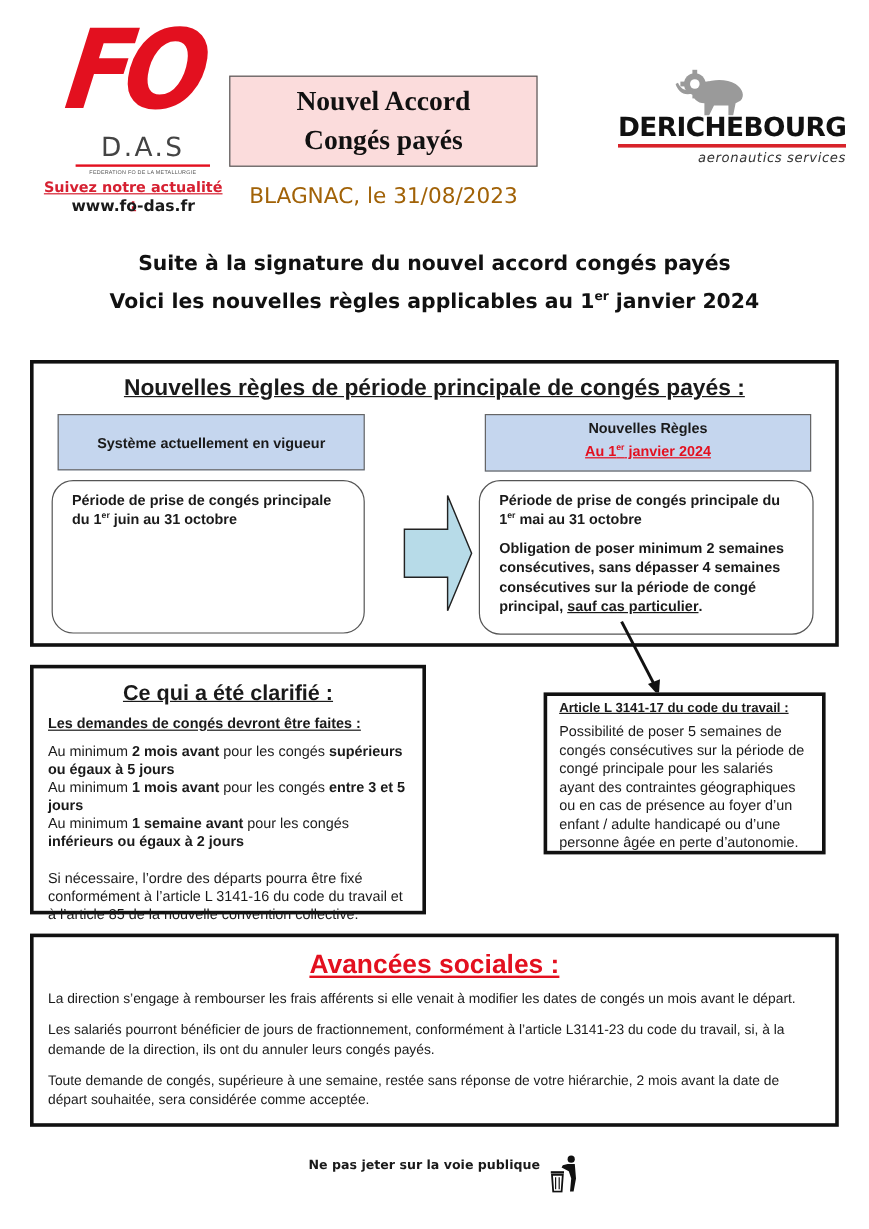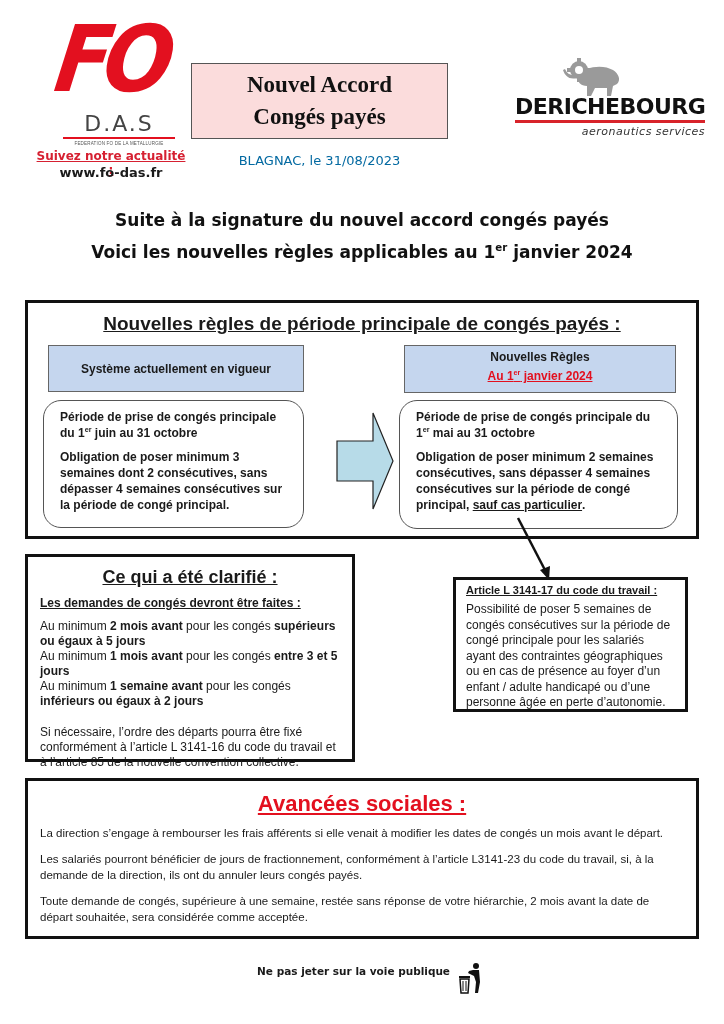--- a/index.html
+++ b/index.html
@@ -18,21 +18,21 @@
   .fo-fed { position:absolute; left:8px; top:121px; width:112px; text-align:center; font-size:4.5px; color:#555; letter-spacing:0.2px; }
   .suivez { left:36px; top:149px; width:150px; text-align:center; font-size:12px; font-weight:bold;
      color:#d62031; text-decoration:underline; font-family:"DejaVu Sans", sans-serif; }
   .website { left:36px; top:165px; width:150px; text-align:center; font-size:13px; font-weight:bold; font-family:"DejaVu Sans", sans-serif; }
 
   
   .title-box { left:191px; top:63px; width:257px; height:76px; background:#fbdcdc; border:1px solid #555;
      text-align:center; box-sizing:border-box; }
   .title-box div { font-family:"Liberation Serif", serif; font-weight:bold; font-size:23px; line-height:32px; color:#111; }
   .title-box .t1 { margin-top:5px; }
-  .date-line { left:191px; top:153px; width:257px; text-align:center; font-size:13px; color:#0369a1; font-family:"DejaVu Sans", sans-serif; }
+  .date-line { left:191px; top:153px; width:257px; text-align:center; font-size:18px; color:#a16207; font-family:"DejaVu Sans", sans-serif; }
 
   
   .deri-logo { left:515px; top:58px; width:195px; height:80px; }
   .deri-name { position:absolute; left:0; top:38px; font-family:"DejaVu Sans", sans-serif; font-weight:bold;
      font-size:22px; color:#111; letter-spacing:-0.5px; line-height:1; }
   .deri-red { position:absolute; left:0; top:62px; width:190px; height:3px; background:#d8232a; }
   .deri-sub { position:absolute; right:5px; top:67px; font-size:11px; font-style:italic; color:#333; letter-spacing:0.5px; font-family:"DejaVu Sans", sans-serif; }
 
   
   .headline { left:0; top:204px; width:724px; text-align:center; font-family:"DejaVu Sans", sans-serif;
@@ -127,21 +127,20 @@
   <div class="sec-title">Nouvelles règles de période principale de congés payés :</div>
 
   <div class="blue-head bh-left">Système actuellement en vigueur</div>
   <div class="blue-head bh-right">
     <div>Nouvelles Règles</div>
     <div class="red"><span>Au 1</span><sup>er</sup><span> janvier 2024</span></div>
   </div>
 
   <div class="rbox rb-left">
     <p><span>Période de prise de congés principale du 1</span><sup>er</sup><span> juin au 31 octobre</span></p>
-    <p>Obligation de poser minimum 3 semaines dont 2 consécutives, sans dépasser 4 semaines consécutives sur la période de congé principal.</p>
   </div>
 
   <svg class="big-arrow" viewBox="0 0 60 100">
     <path d="M2 30 L38 30 L38 2 L58 50 L38 98 L38 70 L2 70 Z" fill="#b7dbe8" stroke="#222" stroke-width="1.2"></path>
   </svg>
 
   <div class="rbox rb-right">
     <p><span>Période de prise de congés principale du 1</span><sup>er</sup><span> mai au 31 octobre</span></p>
     <p><span>Obligation de poser minimum 2 semaines consécutives, sans dépasser 4 semaines consécutives sur la période de congé principal, </span><b class="u">sauf cas particulier</b><span>.</span></p>
   </div>

